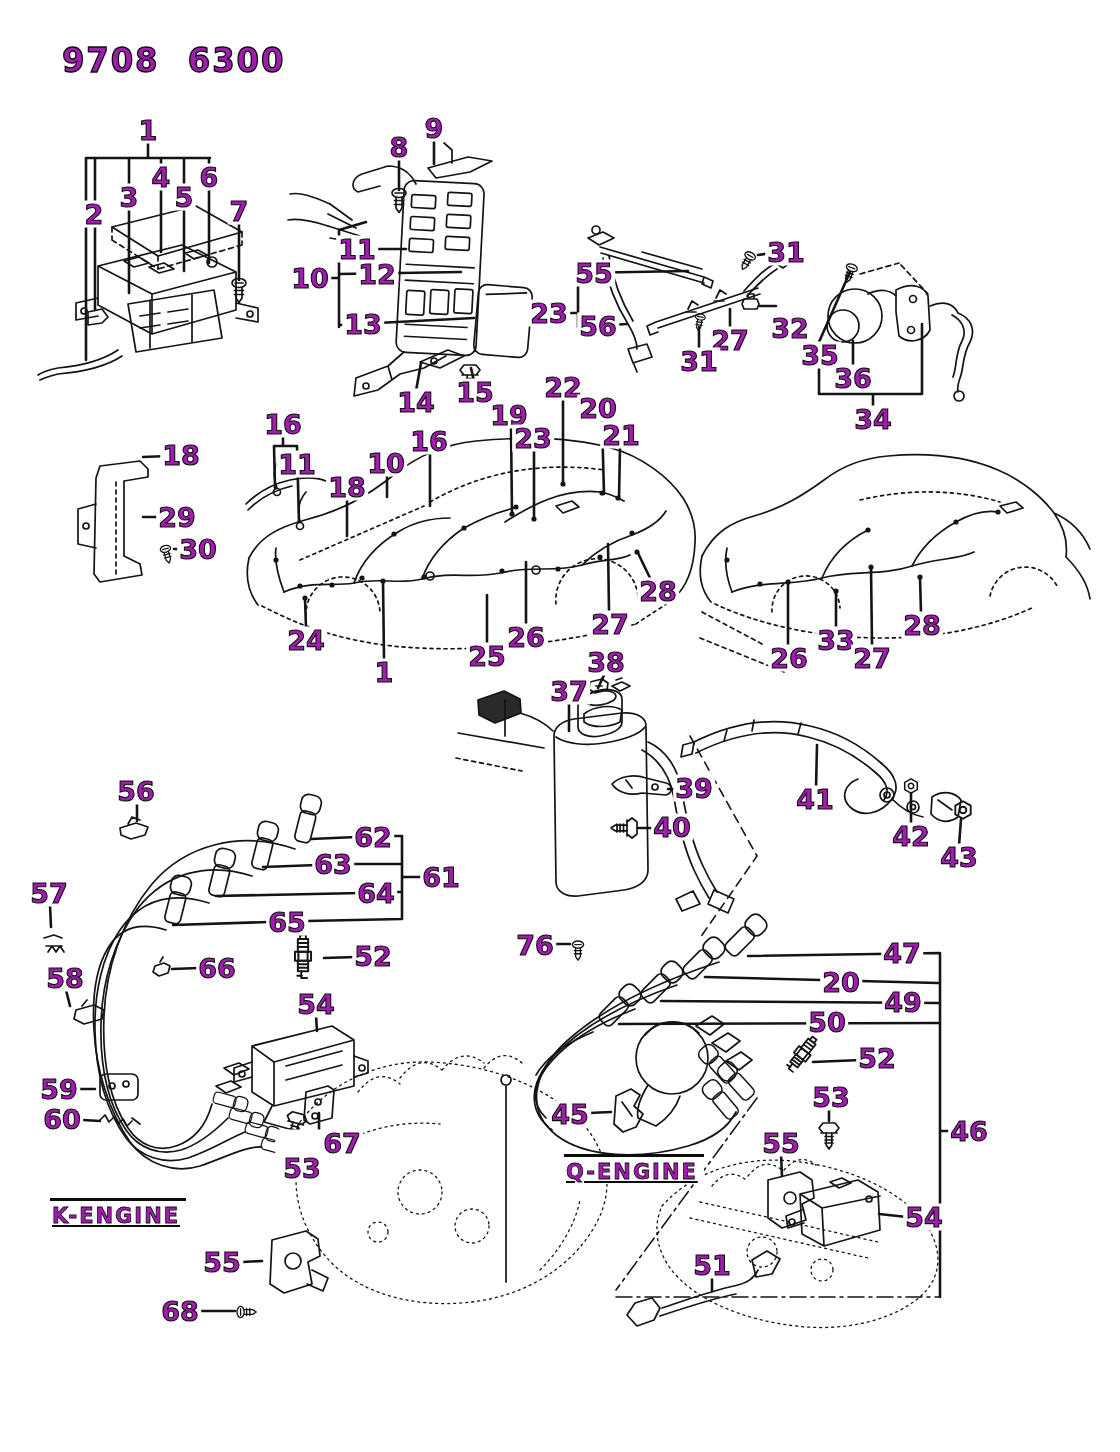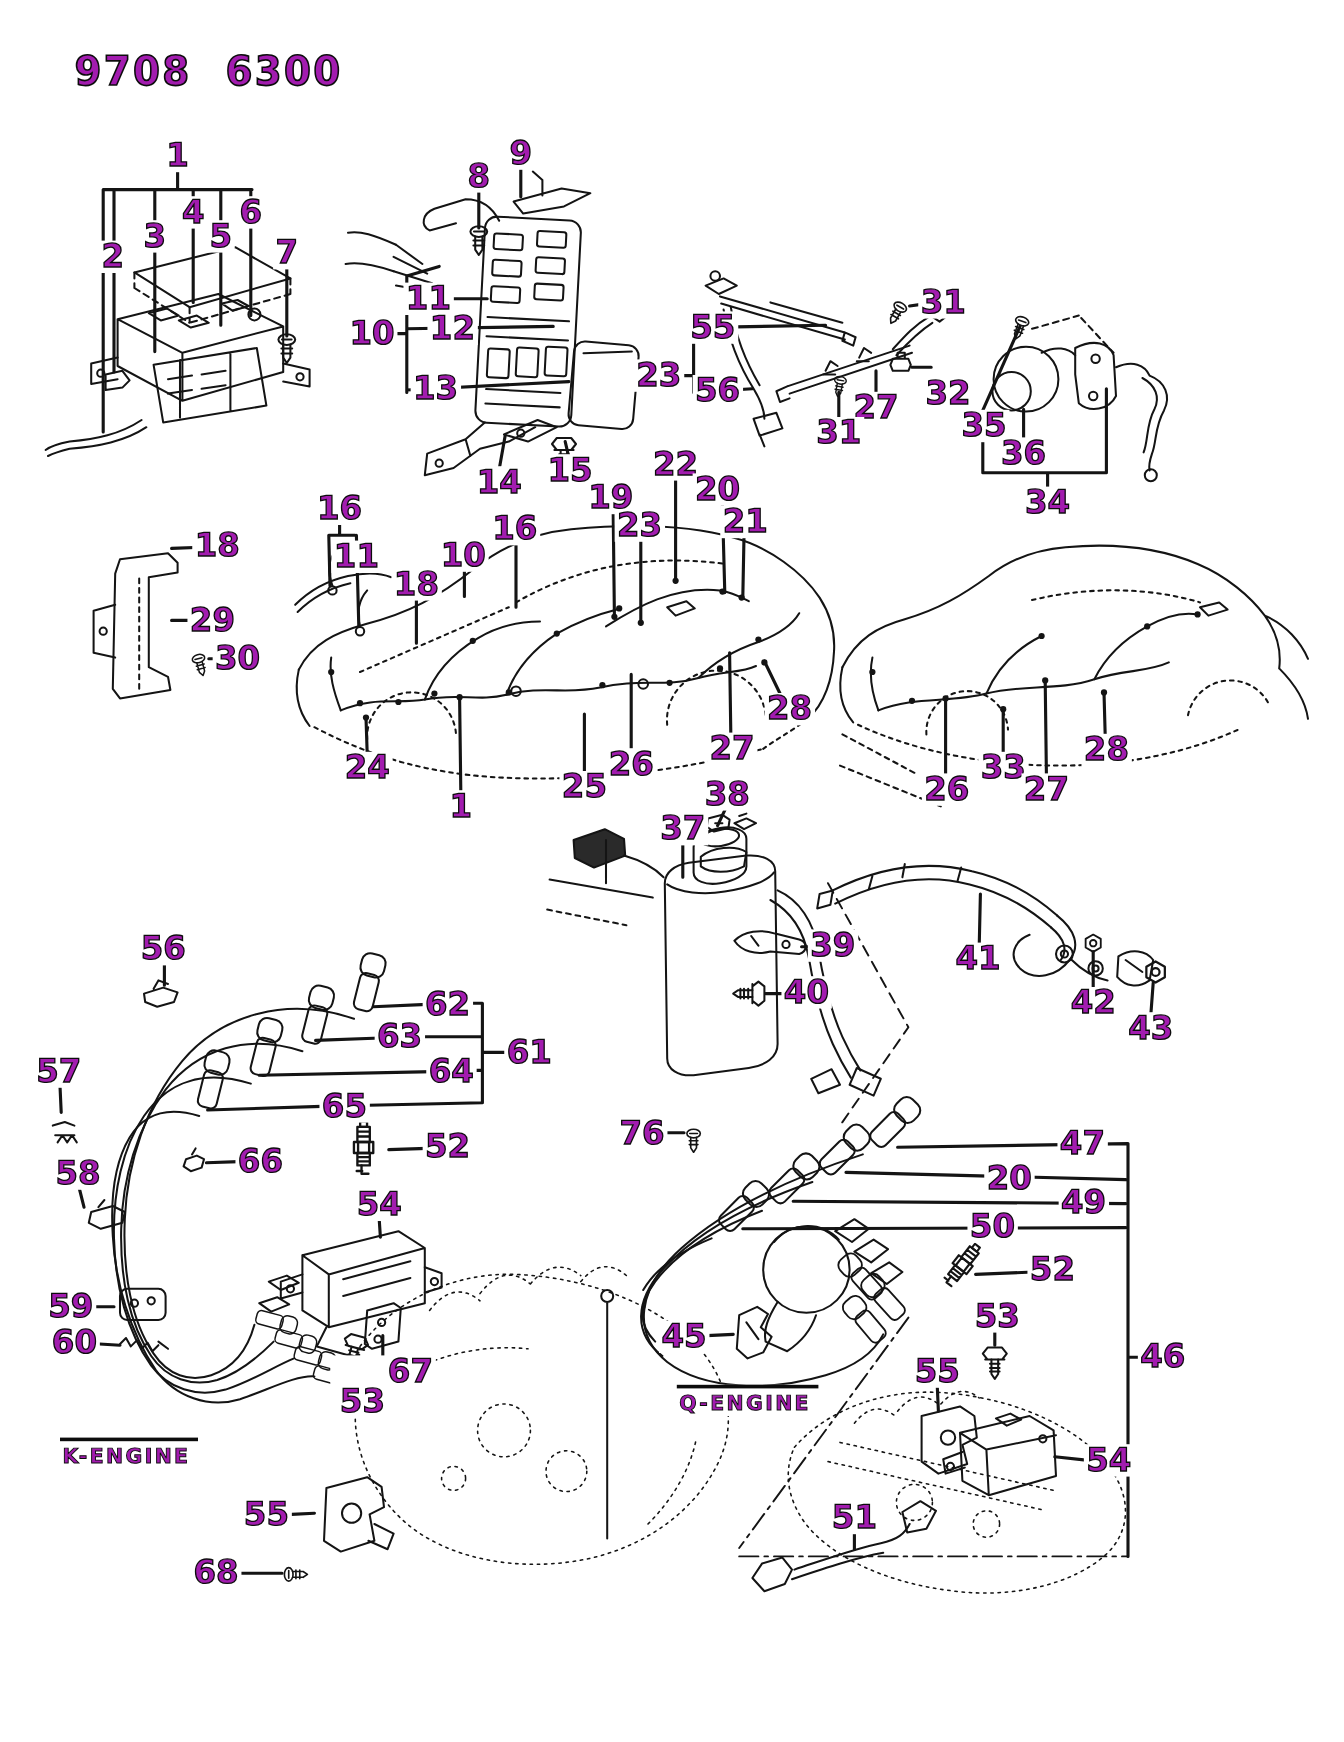--- a/index.html
+++ b/index.html
@@ -6,23 +6,23 @@
   #stage{position:relative;width:1120px;height:1452px;background:#fff;overflow:hidden;
          font-family:"DejaVu Sans",sans-serif;color:#a21caf;}
   #art{position:absolute;left:0;top:0;}
   .callout{
     position:absolute;transform:translate(-50%,-50%);
     font-size:27px;font-weight:bold;line-height:1;
     -webkit-text-stroke:1.1px #0c0c0c;
     background:#fff;padding:0 2px;white-space:nowrap;z-index:3;
   }
   .section-label{
-    position:absolute;font-size:17px;font-weight:bold;letter-spacing:2px;
+    position:absolute;font-size:21px;font-weight:bold;letter-spacing:2px;
     -webkit-text-stroke:0.8px #0c0c0c;
-    border-top:3px solid #0c0c0c;padding:3px 6px 0 2px;z-index:3;background:#fff;
+    border-top:3px solid #0c0c0c;padding:3px 6px 0 2px;z-index:3;background:#fff;text-decoration:underline;
   }
   .title{
     position:absolute;left:62px;top:40px;font-size:34px;font-weight:bold;
     letter-spacing:2px;word-spacing:16px;-webkit-text-stroke:1.4px #0c0c0c;
     transform:scaleX(.95);transform-origin:left top;z-index:3;
   }
 </style>
 </head>
 <body>
 

